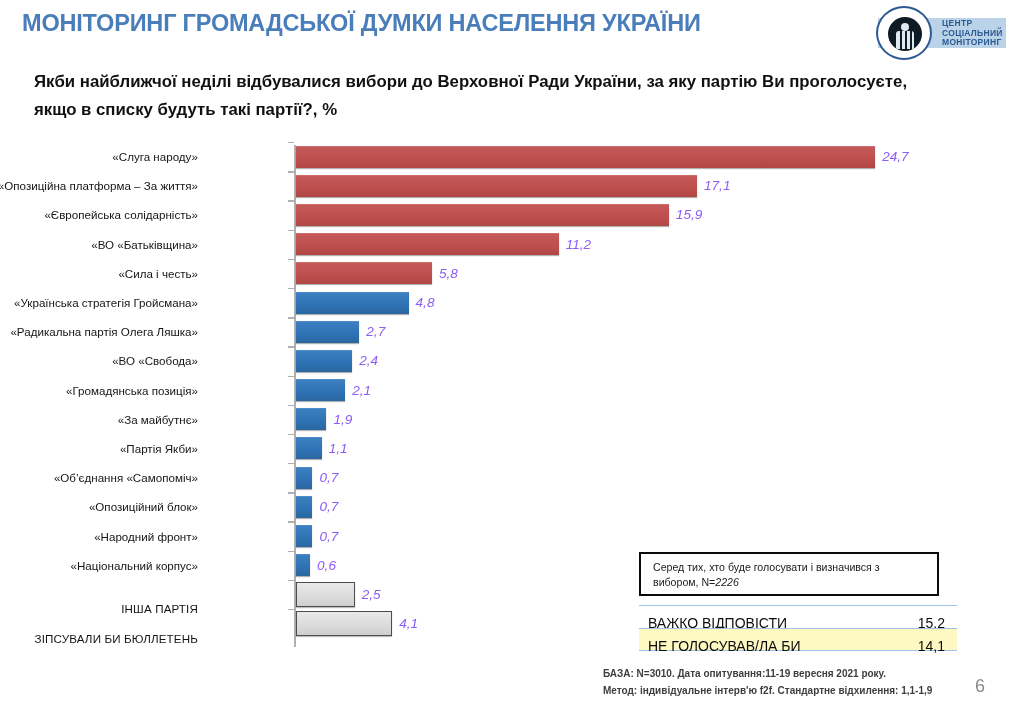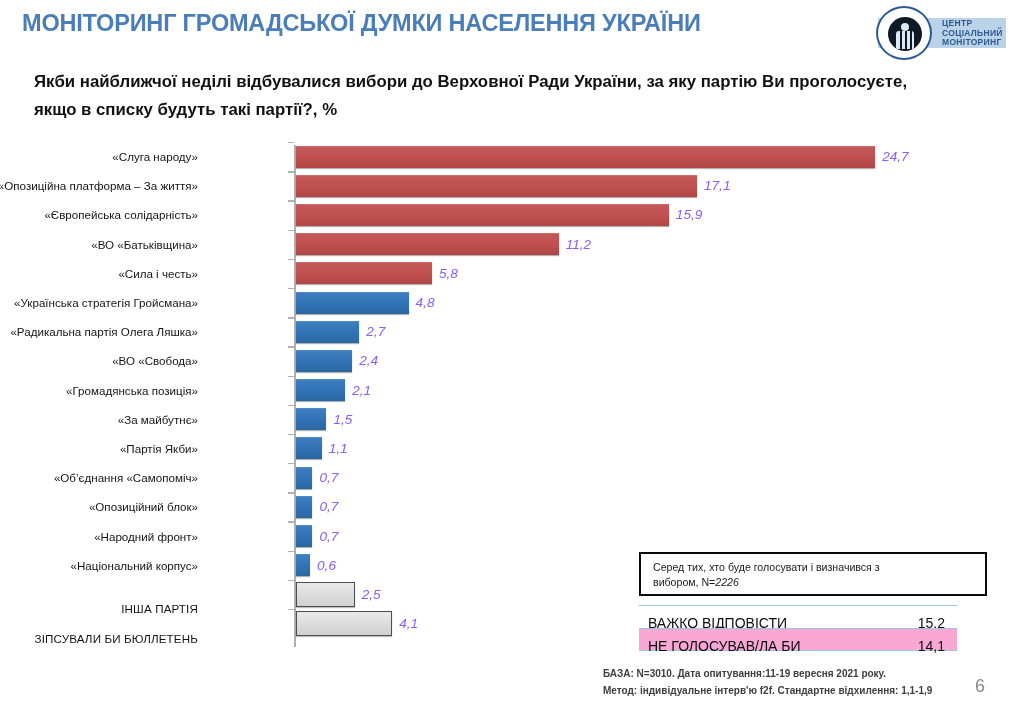--- a/index.html
+++ b/index.html
@@ -185,21 +185,21 @@
     margin-left: 7px;
     white-space: nowrap;
     font-style: italic;
   }
 
   
   .note-box {
     position: absolute;
     left: 639px;
     top: 552px;
-    width: 348px;
+    width: 300px;
     height: 44px;
     border: 2px solid #0A0A0A;
     background: #ffffff;
     padding: 6px 10px 0 12px;
   }
   .note-text {
     font-size: 10.6px;
     color: #1a1a1a;
     line-height: 14.5px;
   }
@@ -215,21 +215,21 @@
     position: relative;
     height: 23px;
     display: flex;
     align-items: center;
     justify-content: space-between;
     padding: 12px 12px 0 9px;
     font-size: 14px;
     color: #0d0d0d;
     border-top: 1.6px solid #9DC3E6;
   }
-  .res-row.alt { background: #f9a8d4; }
+  .res-row.alt { background: #fef9c3; }
   .res-row:last-child { border-bottom: 1.6px solid #9DC3E6; }
   .res-val { font-size: 14px; }
 
   
   .footer {
     position: absolute;
     left: 603px;
     top: 666px;
     font-size: 10px;
     font-weight: bold;
@@ -346,21 +346,21 @@
           <div class="bar-wrap">
             <div class="bar blue" style="width: 49.245px;"></div>
             <div class="val">2,1</div>
           </div>
         </div>
         <div class="row">
           <div class="tick"></div>
           <div class="cat-label">«За майбутнє»</div>
           <div class="bar-wrap">
             <div class="bar blue" style="width: 30.485px;"></div>
-            <div class="val">1,5</div>
+            <div class="val">1,9</div>
           </div>
         </div>
         <div class="row">
           <div class="tick"></div>
           <div class="cat-label">«Партія Якби»</div>
           <div class="bar-wrap">
             <div class="bar blue" style="width: 25.795px;"></div>
             <div class="val">1,1</div>
           </div>
         </div>

